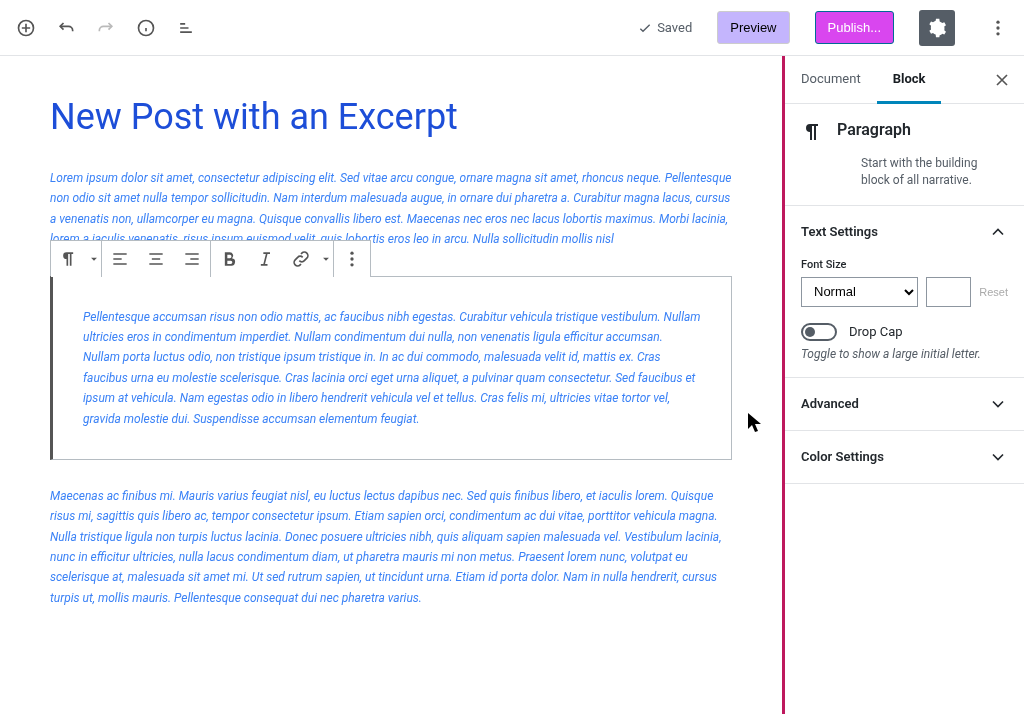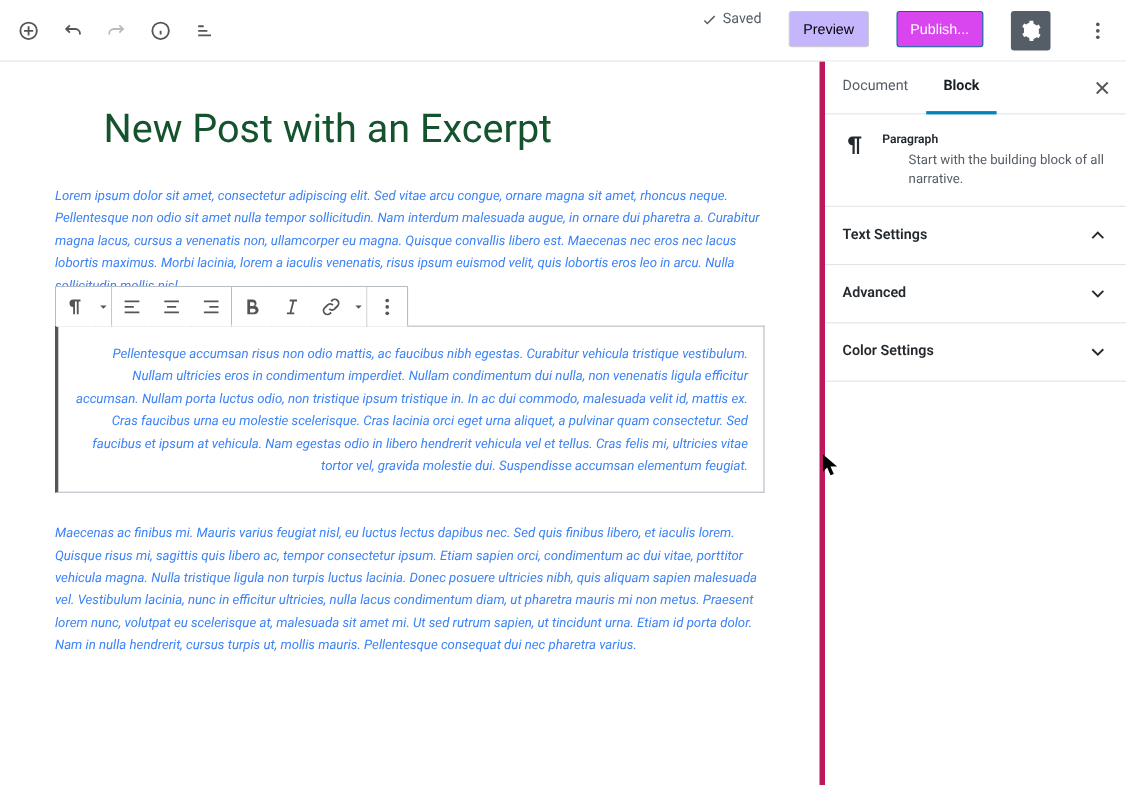--- a/index.html
+++ b/index.html
@@ -1,51 +1,51 @@
 <!DOCTYPE html>
 <html><head>
 <meta charset="utf-8">
 <style>
 * { margin: 0; padding: 0; box-sizing: border-box; }
 body { font-family: -apple-system, BlinkMacSystemFont, "Segoe UI", Roboto, sans-serif; font-size: 13px; color: #23282d; background: #fff; width: 1024px; height: 714px; overflow: hidden; }
 
 .top-bar { height: 56px; border-bottom: 1px solid #e2e4e7; display: flex; align-items: center; padding: 0 8px; justify-content: space-between; }
 .top-left { display: flex; align-items: center; gap: 4px; }
-.top-right { display: flex; align-items: flex-start; gap: 25px; }
+.top-right { display: flex; align-items: center; gap: 25px; }
 .icon-btn { width: 36px; height: 36px; border: none; background: transparent; display: flex; align-items: center; justify-content: center; cursor: pointer; color: #555; border-radius: 4px; }
 .icon-btn svg { width: 20px; height: 20px; }
 .saved-text { color: #555d66; font-size: 13px; display: flex; align-items: center; gap: 4px; }
 .btn { padding: 8px 12px; border: 1px solid #ccc; background: #c4b5fd; font-size: 13px; cursor: pointer; border-radius: 3px; }
 .btn-primary { background: #d946ef; border-color: #006a95; color: #fff; }
 .btn-settings { background: #555d66; border-color: #555d66; }
 
 .main { display: flex; height: calc(714px - 56px); }
 .editor { flex: 1; overflow-y: auto; padding: 40px 50px; }
-.sidebar { width: 279px; border-left: 5px solid #be185d; overflow-y: auto; background: #fff; }
-
-.post-title { font-size: 36px; font-weight: 400; color: #14532d; margin-bottom: 30px; margin-left: 44px; }
+.sidebar { width: 242px; border-left: 3px solid #be185d; overflow-y: auto; background: #fff; }
+
+.post-title { font-size: 36px; font-weight: 400; color: #1d4ed8; margin-bottom: 30px; }
 .block-para { font-size: 12px; line-height: 1.7; color: #3b82f6; margin-bottom: 26px; font-style: italic; }
 
 .block-selected { border: 1px solid #b5bcc2; position: relative; border-left: 3px solid #555; padding: 14px 14px; margin-bottom: 26px; }
 .block-toolbar { position: absolute; top: -37px; left: -3px; height: 36px; border: 1px solid #b5bcc2; background: #fff; display: flex; align-items: stretch; }
 .tb-group { display: flex; border-right: 1px solid #b5bcc2; }
 .tb-btn { width: 36px; height: 36px; border: none; background: #fff; cursor: pointer; display: flex; align-items: center; justify-content: center; color: #555; }
 .tb-btn svg { width: 20px; height: 20px; }
 .tb-dropdown { width: 14px; display: flex; align-items: center; justify-content: center; }
 
-.block-selected .block-para { margin: 0; text-align: right; }
+.block-selected .block-para { margin: 16px; }
 
 .sidebar-tabs { display: flex; border-bottom: 1px solid #e2e4e7; align-items: center; height: 48px; }
 .sidebar-tab { flex: 0 0 auto; padding: 0 16px; font-size: 13px; color: #555d66; cursor: pointer; height: 48px; display: flex; align-items: center; border-bottom: 3px solid transparent; }
 .sidebar-tab.active { color: #191e23; border-bottom-color: #0085ba; font-weight: 700; }
 .sidebar-close { margin-left: auto; width: 36px; height: 36px; margin-right: 4px; border: none; background: transparent; cursor: pointer; color: #555; display: flex; align-items: center; justify-content: center; }
 
 .block-card { padding: 16px; display: flex; gap: 12px; border-bottom: 1px solid #e2e4e7; }
 .block-card-icon { width: 24px; height: 24px; flex-shrink: 0; }
-.block-card-title { font-weight: 600; font-size: 11px; margin-bottom: 4px; }
+.block-card-title { font-weight: 600; font-size: 16px; margin-bottom: 16px; }
 .block-card-desc { font-size: 12px; color: #555d66; line-height: 1.4; margin-left: 24px; }
 
 .panel { border-bottom: 1px solid #e2e4e7; }
 .panel-header { padding: 16px; display: flex; justify-content: space-between; align-items: center; cursor: pointer; }
 .panel-title { font-weight: 600; font-size: 13px; }
 .panel-body { padding: 0 16px 16px; }
 
 .field-label { font-size: 11px; font-weight: 500; margin-bottom: 6px; display: block; }
 .field-row { display: flex; gap: 8px; align-items: center; margin-bottom: 16px; }
 .select { flex: 1; height: 30px; border: 1px solid #8d96a0; padding: 0 8px; font-size: 13px; background: #fff; }
@@ -214,20 +214,33 @@
       </div>
     </div>
 
     <div class="panel">
       <div class="panel-header">
         <span class="panel-title">Text Settings</span>
         <svg class="chev" viewBox="0 0 24 24" fill="none" stroke="currentColor" stroke-width="2">
             <path d="M6 15l6-6 6 6"></path>
           </svg>
       </div>
+      <div class="panel-body">
+        <label class="field-label">Font Size</label>
+        <div class="field-row">
+          <select class="select"><option>Normal</option></select>
+          <input class="num-input" type="text" style="">
+          <button class="reset-btn">Reset</button>
+        </div>
+        <div class="toggle-row">
+          <div class="toggle"></div>
+          <span>Drop Cap</span>
+        </div>
+        <div class="help-text">Toggle to show a large initial letter.</div>
+      </div>
     </div>
 
     <div class="panel">
       <div class="panel-header">
         <span class="panel-title">Advanced</span>
         <svg class="chev" viewBox="0 0 24 24" fill="none" stroke="currentColor" stroke-width="2">
             <path d="M6 9l6 6 6-6"></path>
           </svg>
       </div>
     </div>

